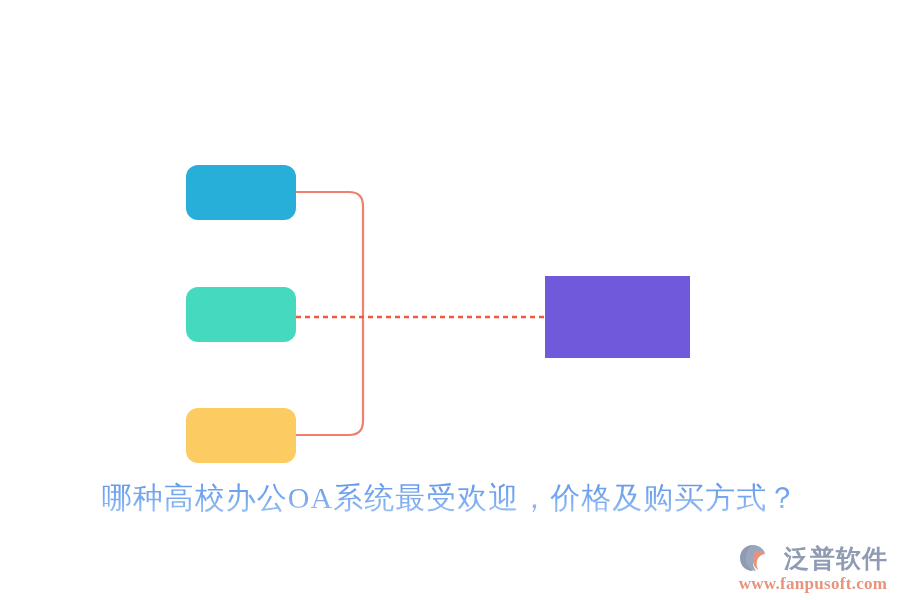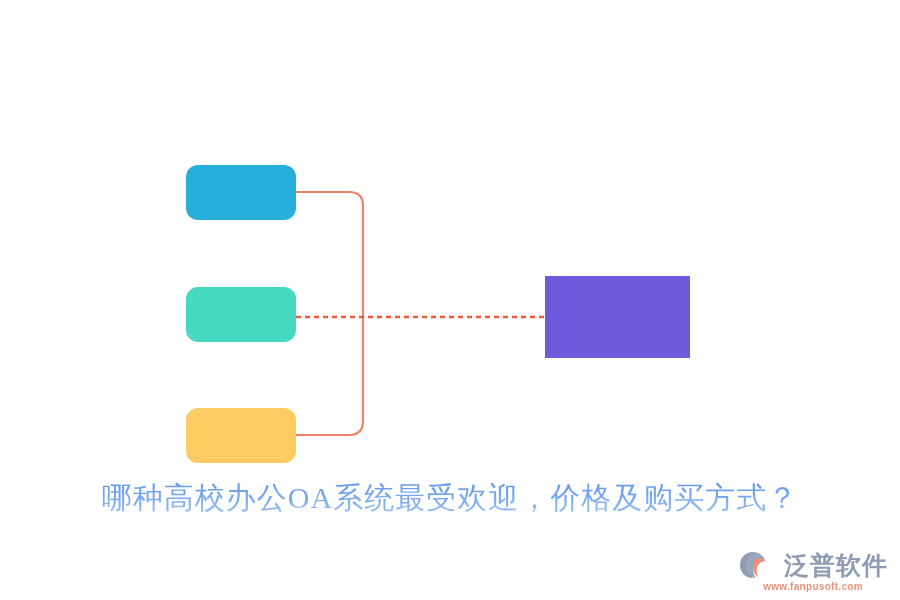--- a/index.html
+++ b/index.html
@@ -93,22 +93,22 @@
     font-family: "Liberation Serif", "DejaVu Serif", serif;
     font-size: 25px;
     font-weight: 700;
     color: #8e9bb3;
     letter-spacing: 1px;
     line-height: 1;
   }
 
   #brand-url {
     margin-top: 2px;
-    font-family: Liberation Sans, sans-serif;
-    font-size: 10px;
+    font-family: Liberation Serif, serif;
+    font-size: 17px;
     font-weight: 700;
     color: #e8947c;
     letter-spacing: 0.3px;
     line-height: 1;
   }
 </style>
 </head>
 <body>
 
 <div id="canvas">

